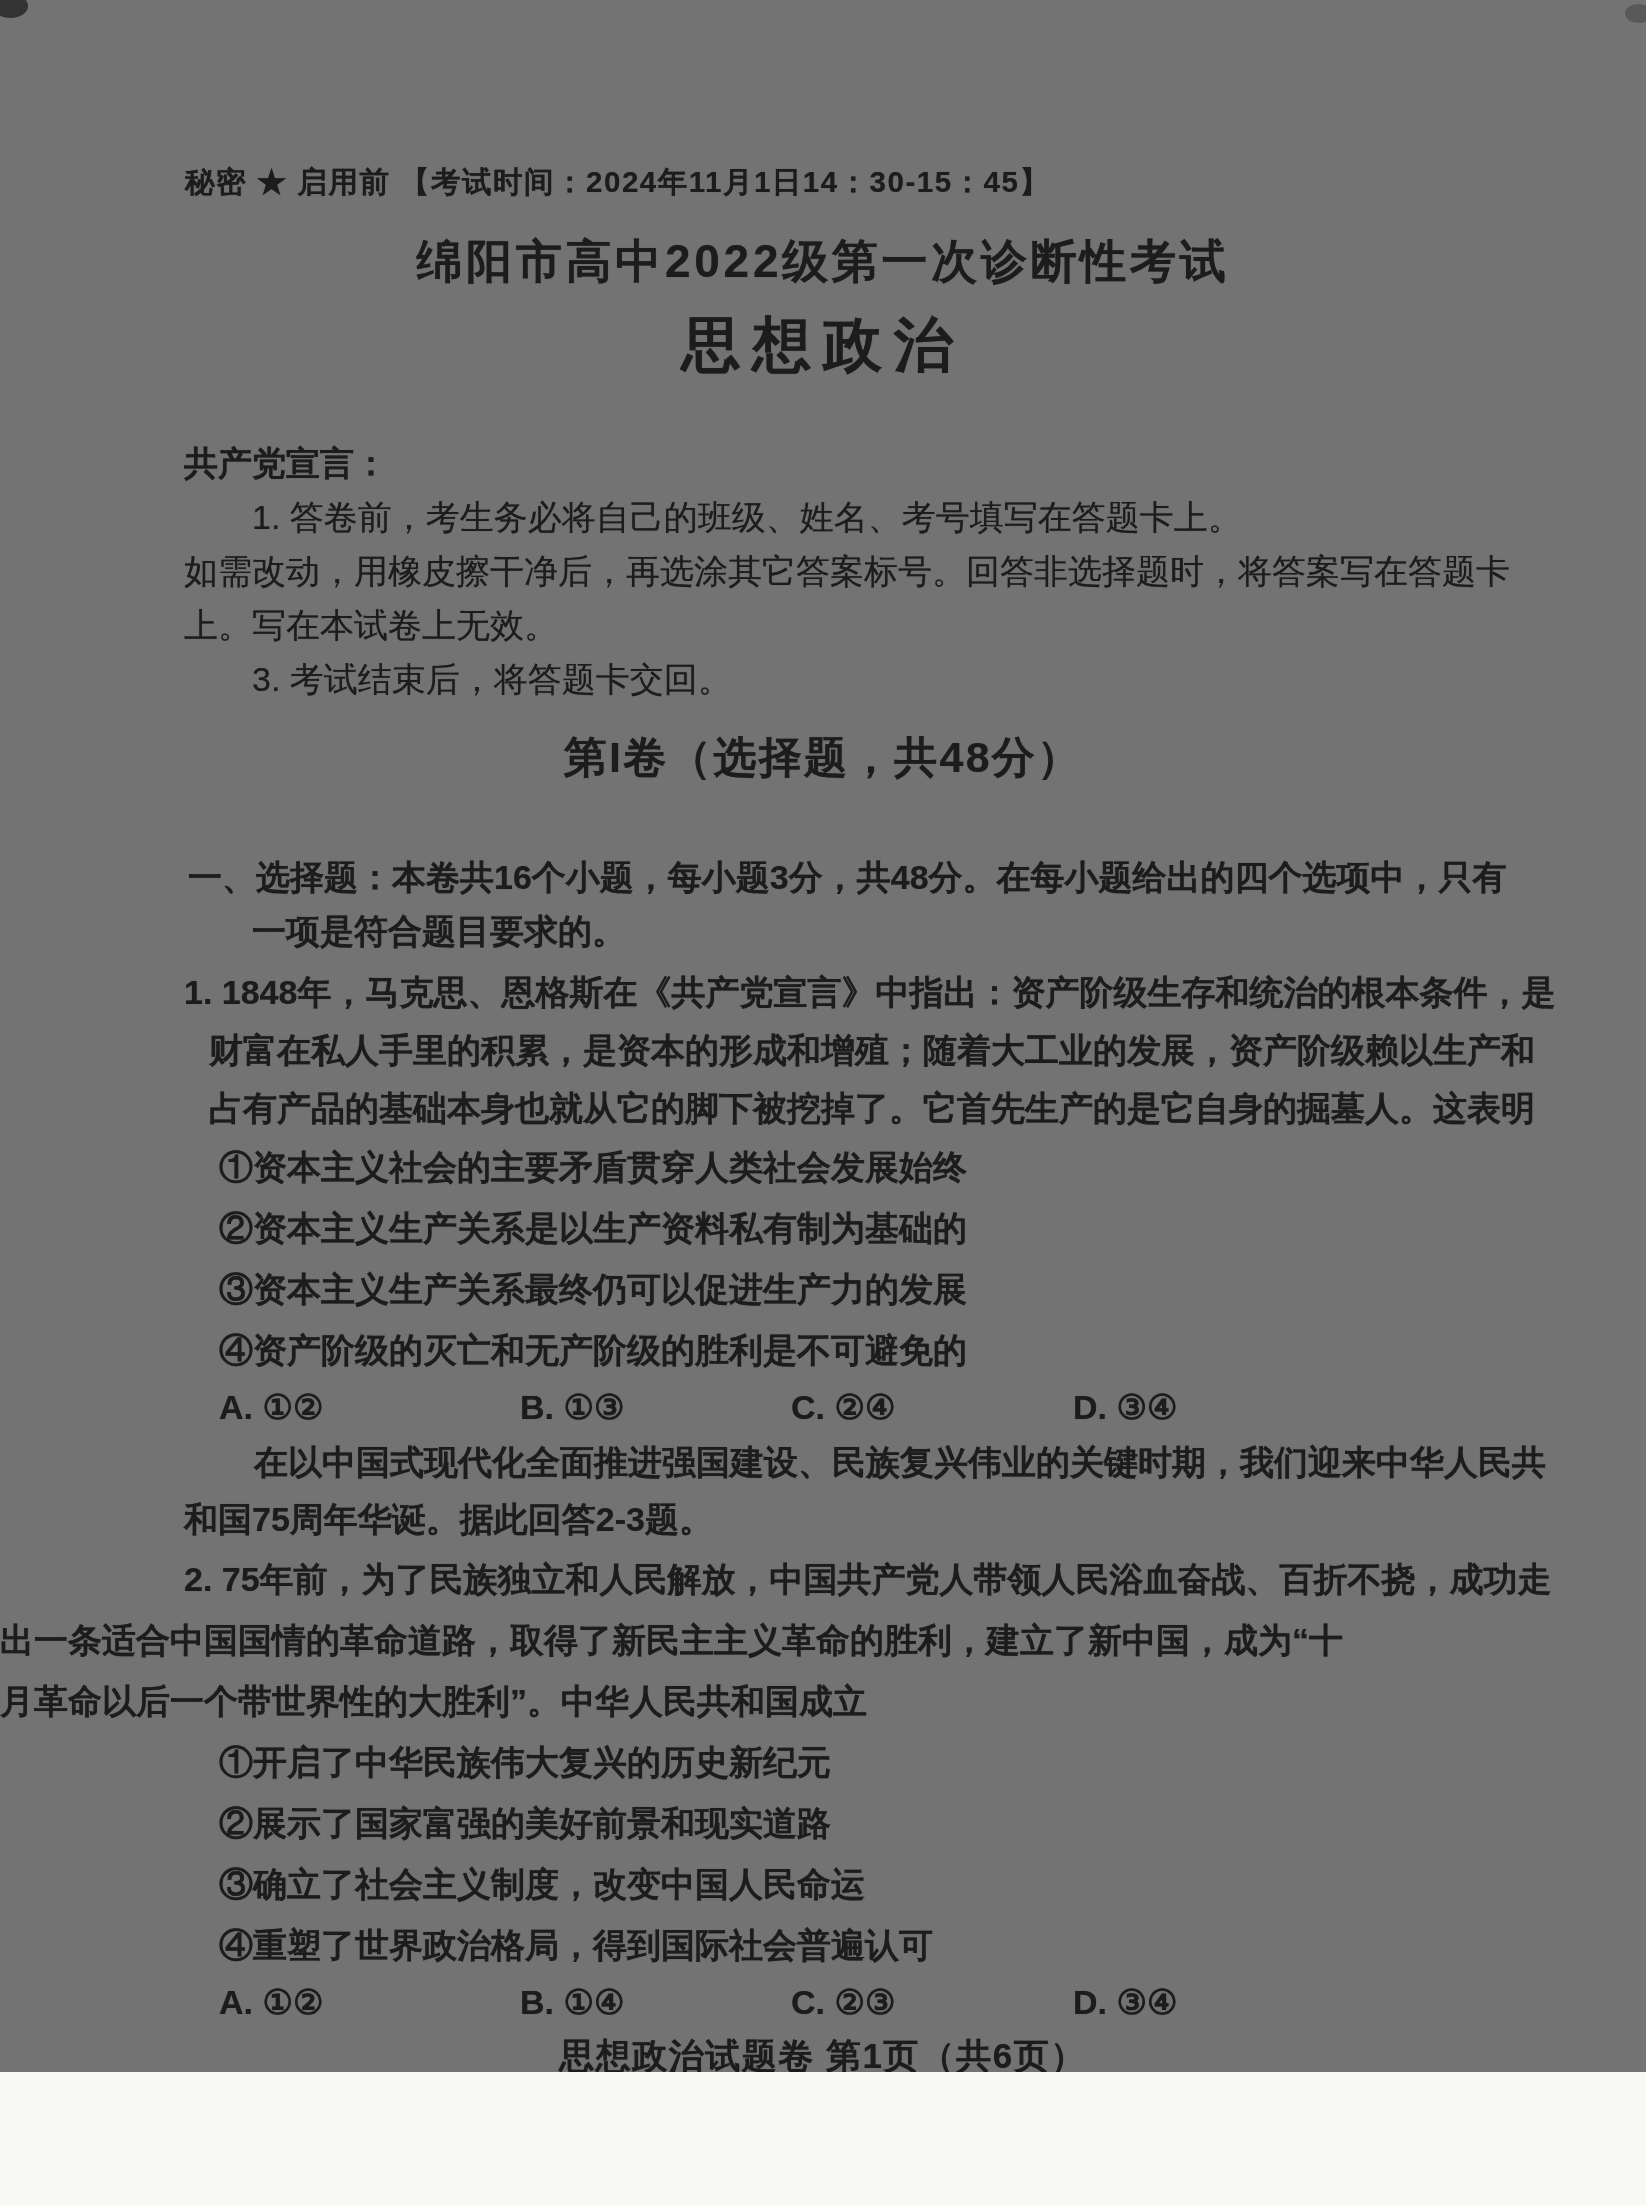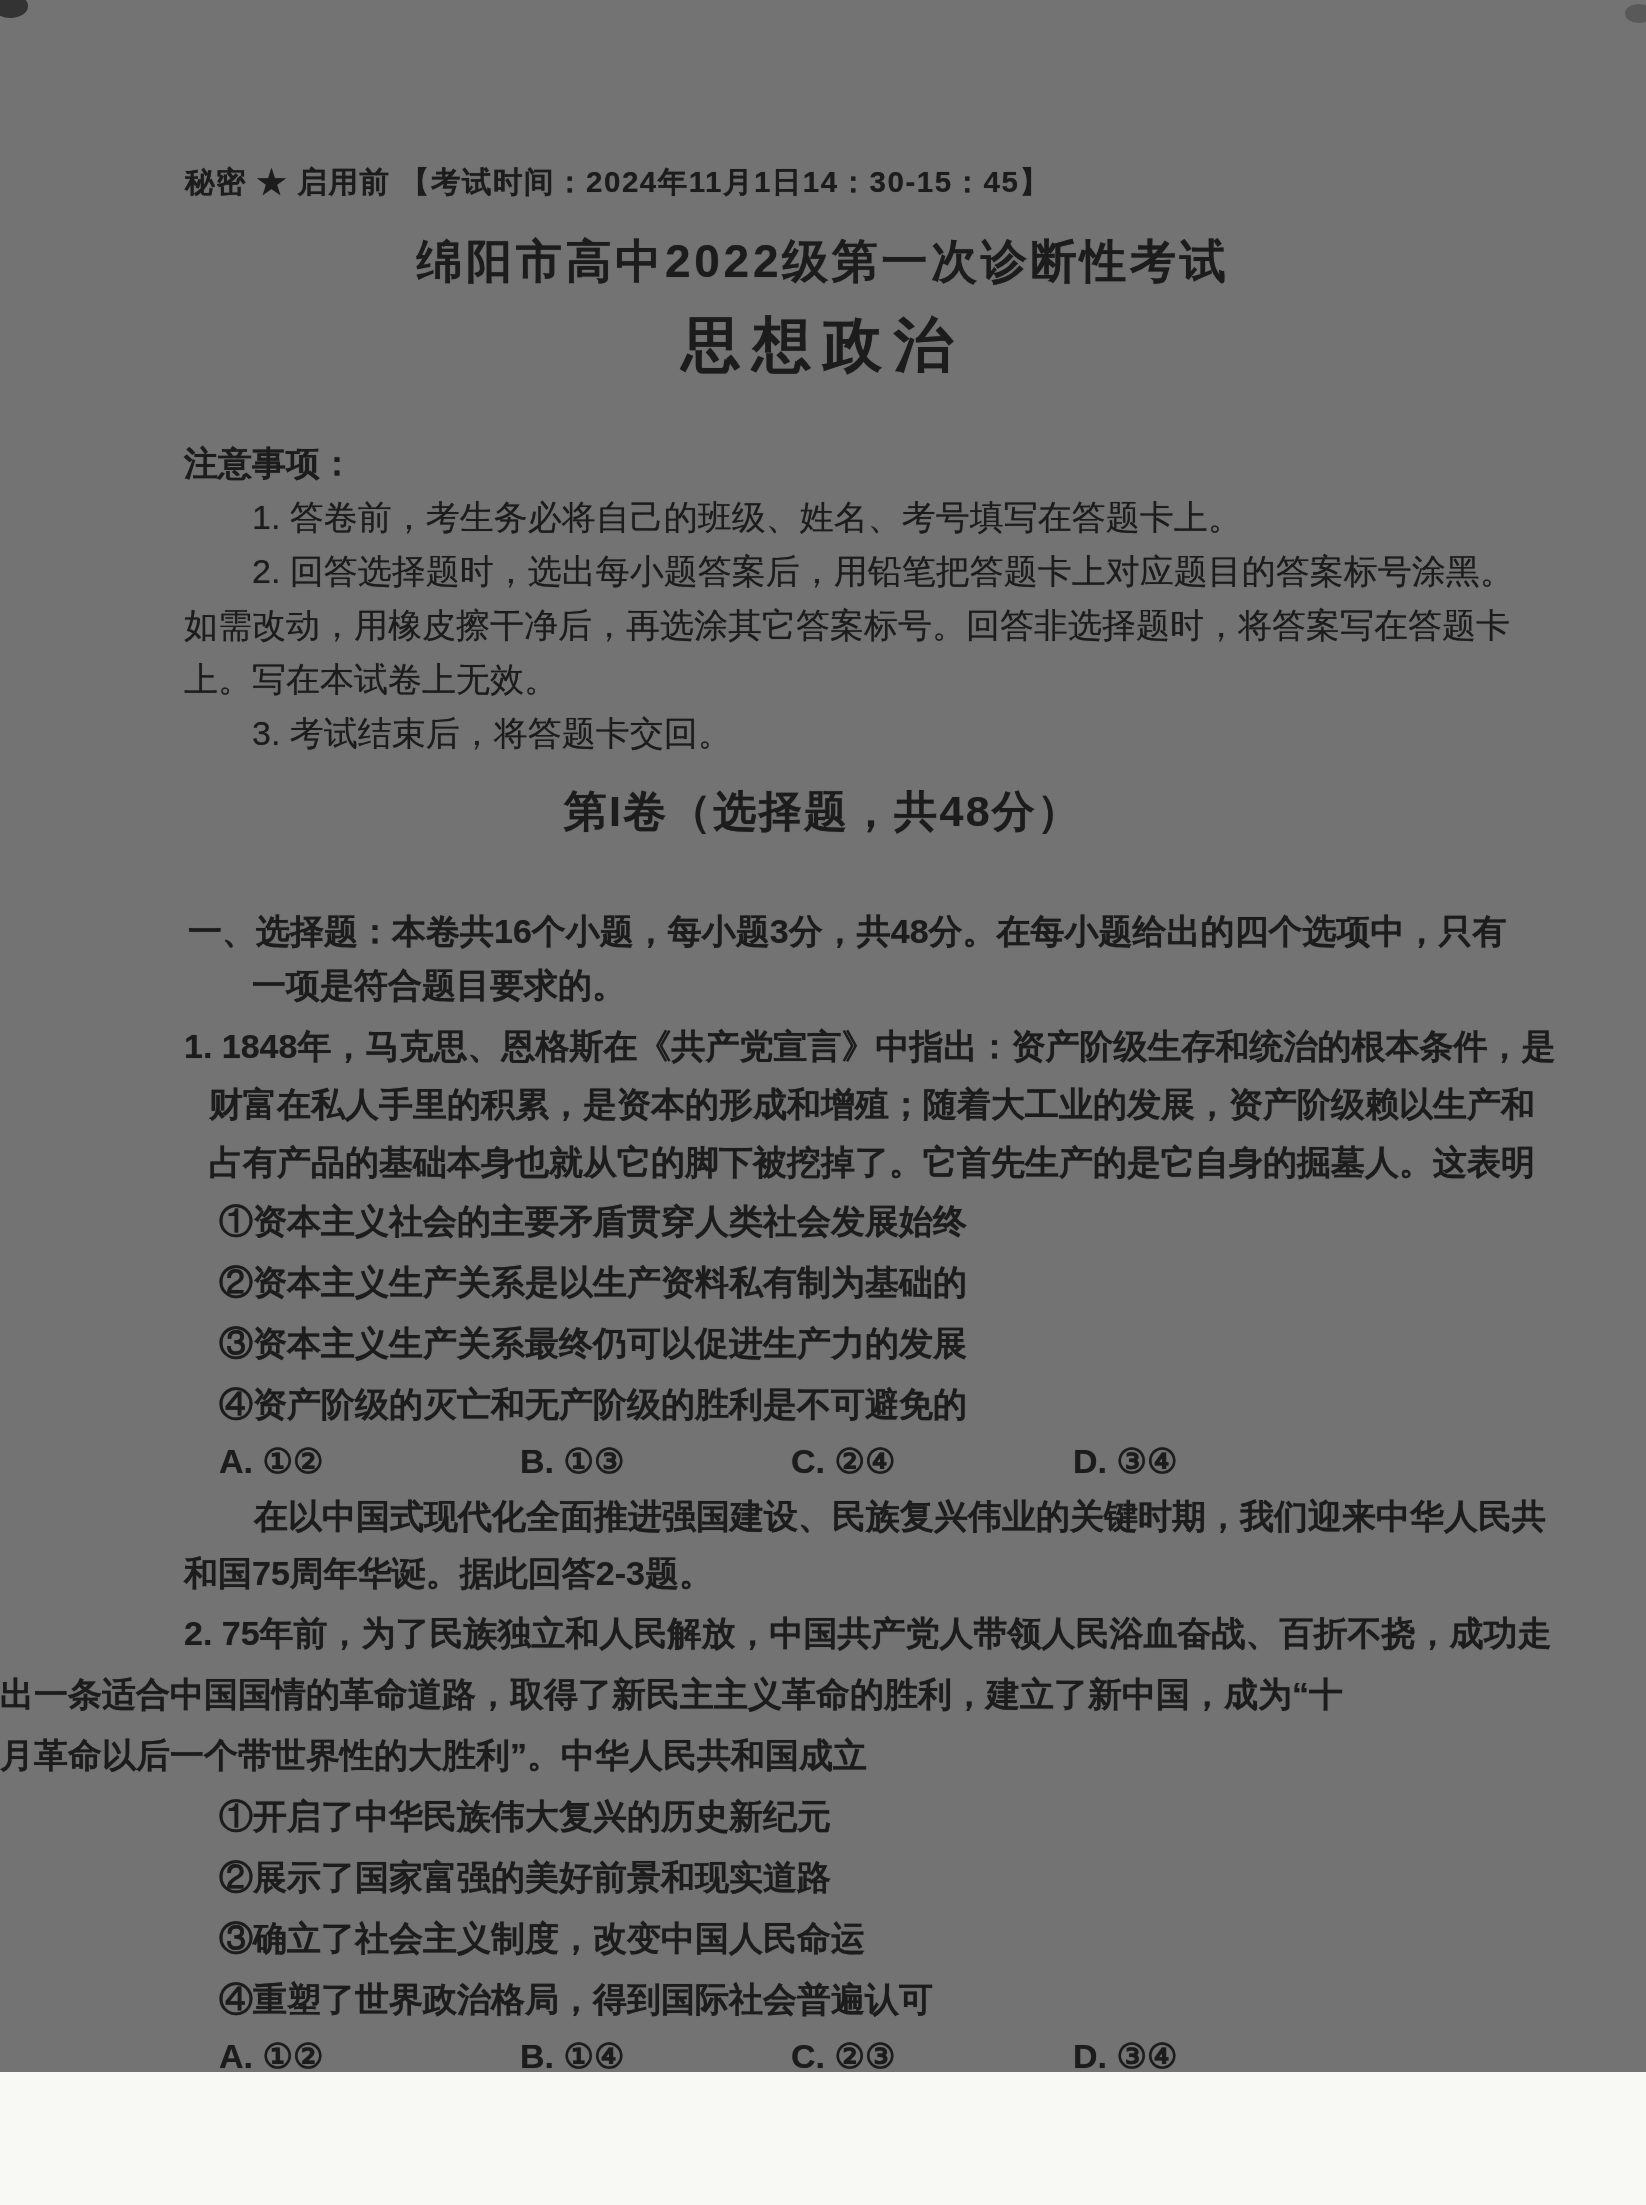--- a/index.html
+++ b/index.html
@@ -73,23 +73,22 @@
   <div class="speck-tl"></div>
   <div class="speck-tr"></div>
   <div class="speck-bl"></div>
 
   <div class="security">秘密 ★ 启用前 【考试时间：2024年11月1日14：30-15：45】</div>
 
   <div class="title">绵阳市高中2022级第一次诊断性考试</div>
   <div class="subject">思想政治</div>
 
   <div class="notice">
-    <div class="line heading ml249">注意事项：</div>
+    <div class="line heading ml249">共产党宣言：</div>
     <div class="line ml341">1. 答卷前，考生务必将自己的班级、姓名、考号填写在答题卡上。</div>
-    <div class="line ml341">2. 回答选择题时，选出每小题答案后，用铅笔把答题卡上对应题目的答案标号涂黑。</div>
     <div class="line ml249">如需改动，用橡皮擦干净后，再选涂其它答案标号。回答非选择题时，将答案写在答题卡</div>
     <div class="line ml249">上。写在本试卷上无效。</div>
     <div class="line ml341">3. 考试结束后，将答题卡交回。</div>
   </div>
 
   <div class="section-title">第I卷（选择题，共48分）</div>
 
   <div class="instruction">
     <div class="line ml254">一、选择题：本卷共16个小题，每小题3分，共48分。在每小题给出的四个选项中，只有</div>
     <div class="line ml341">一项是符合题目要求的。</div>

